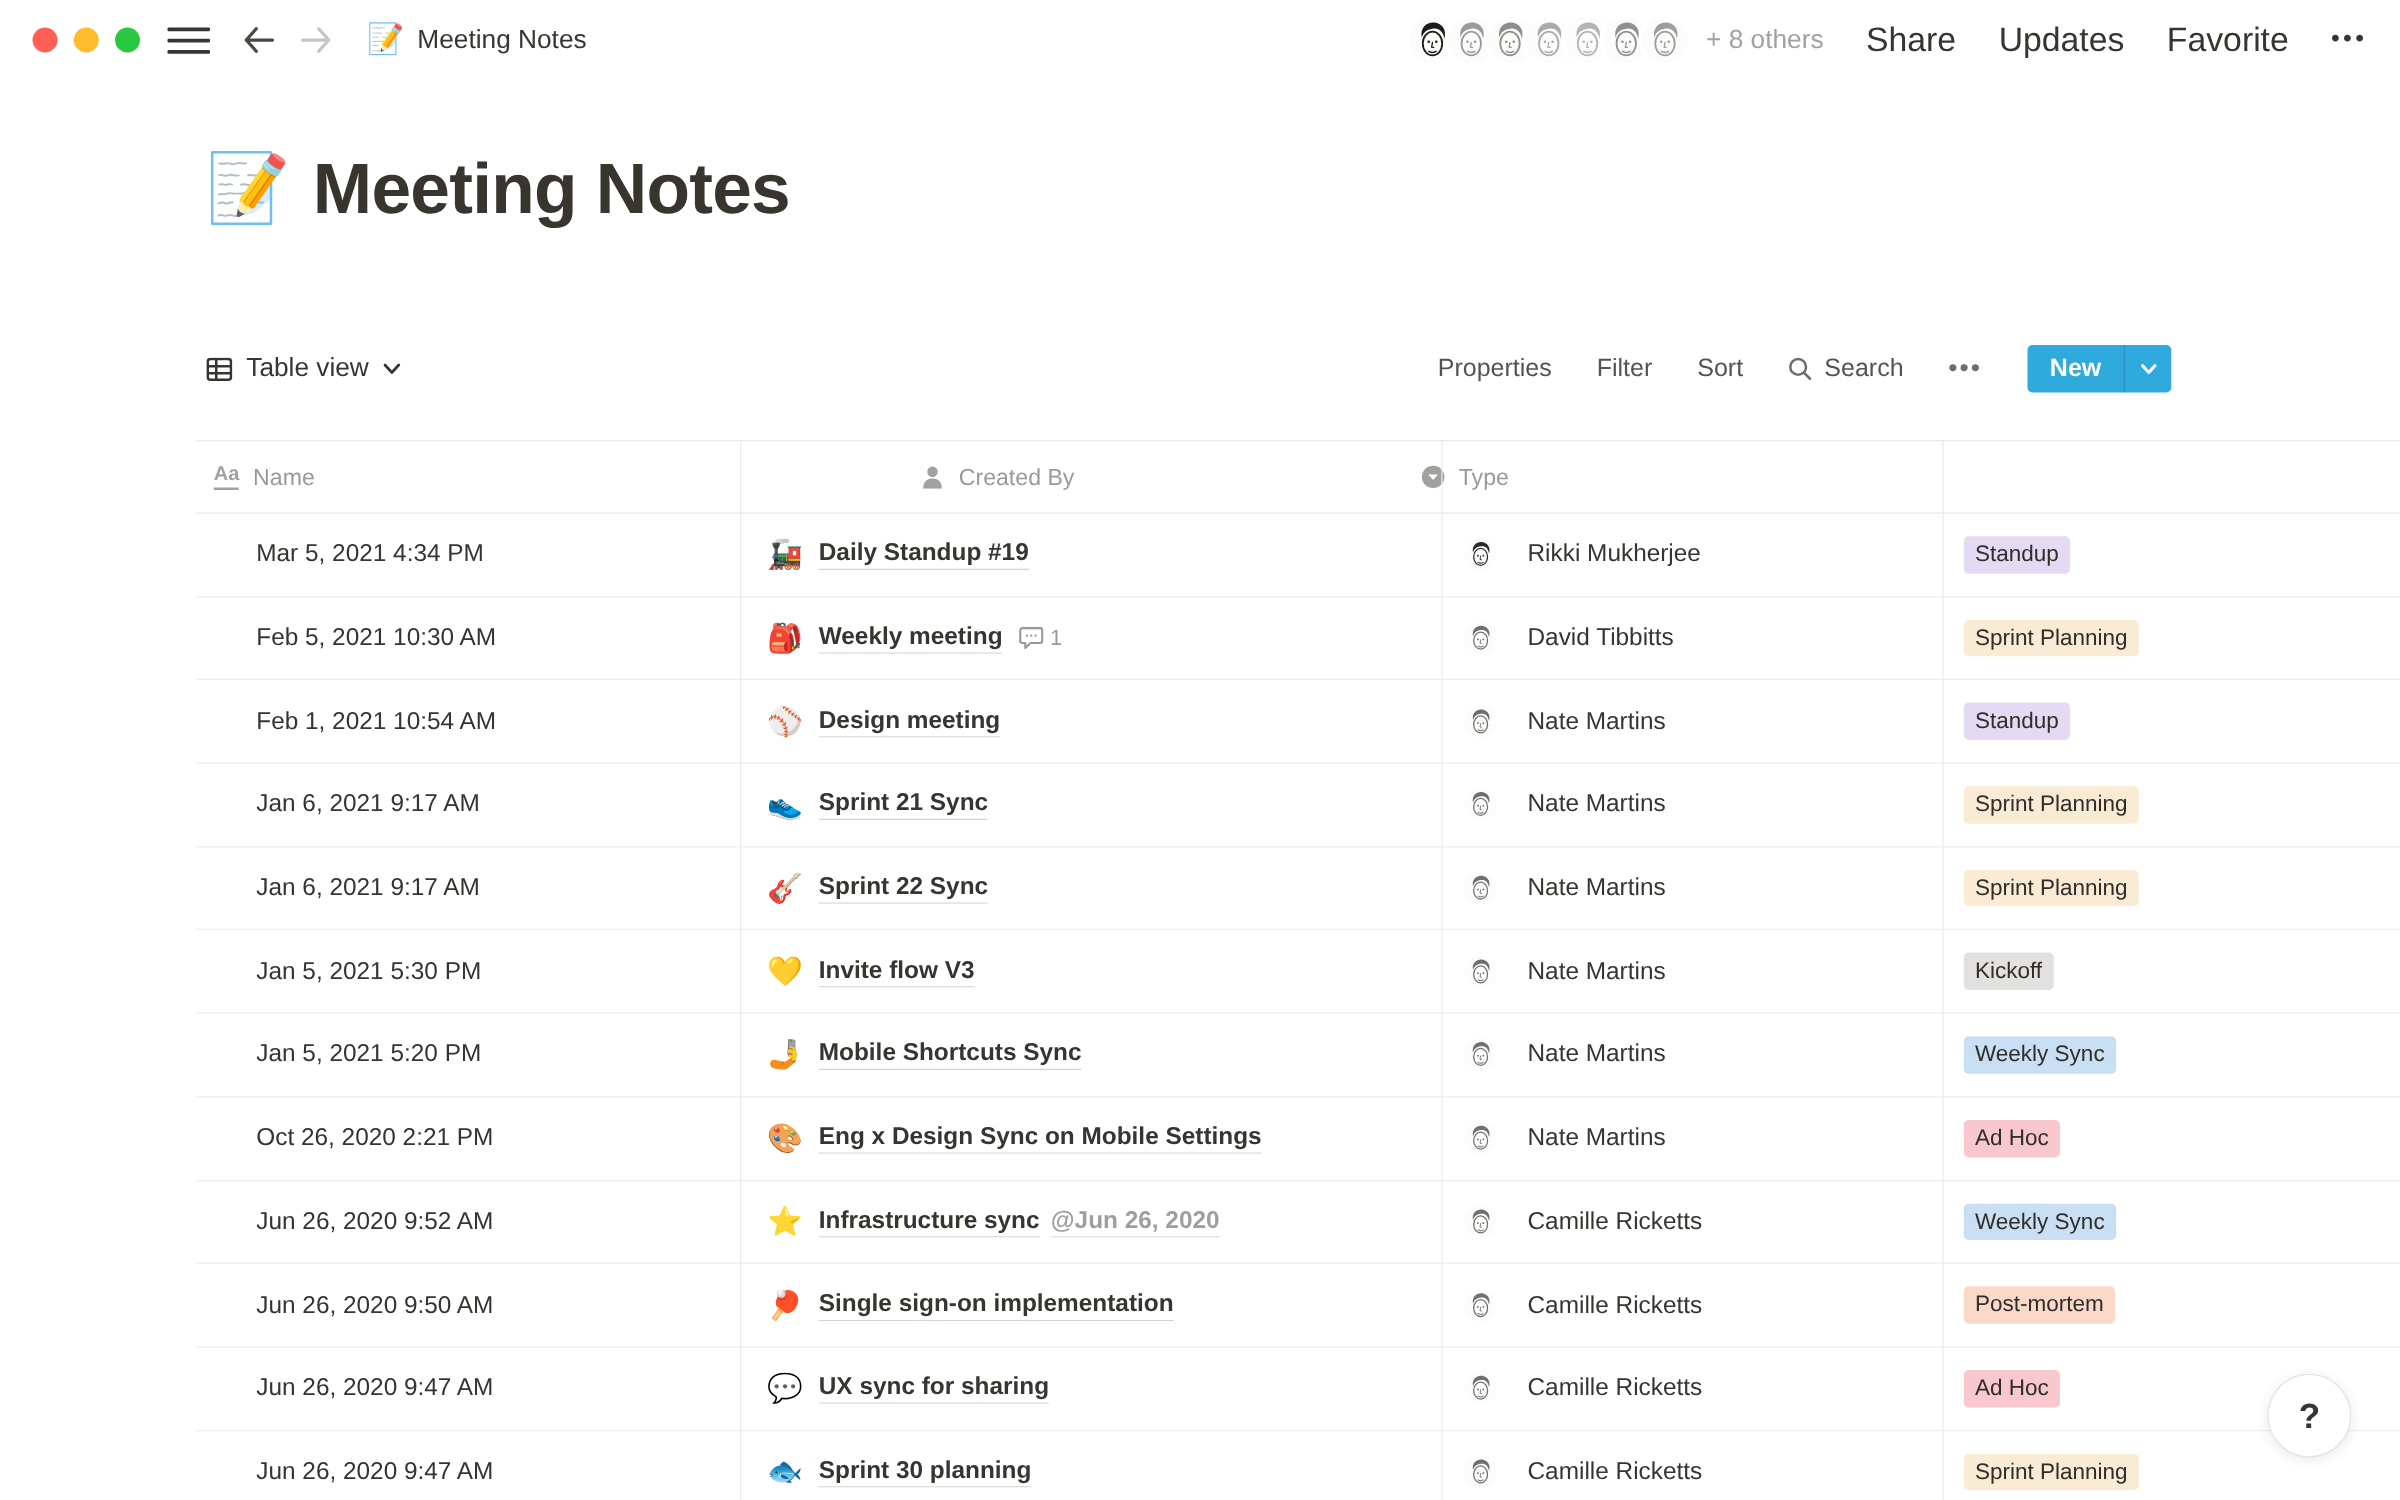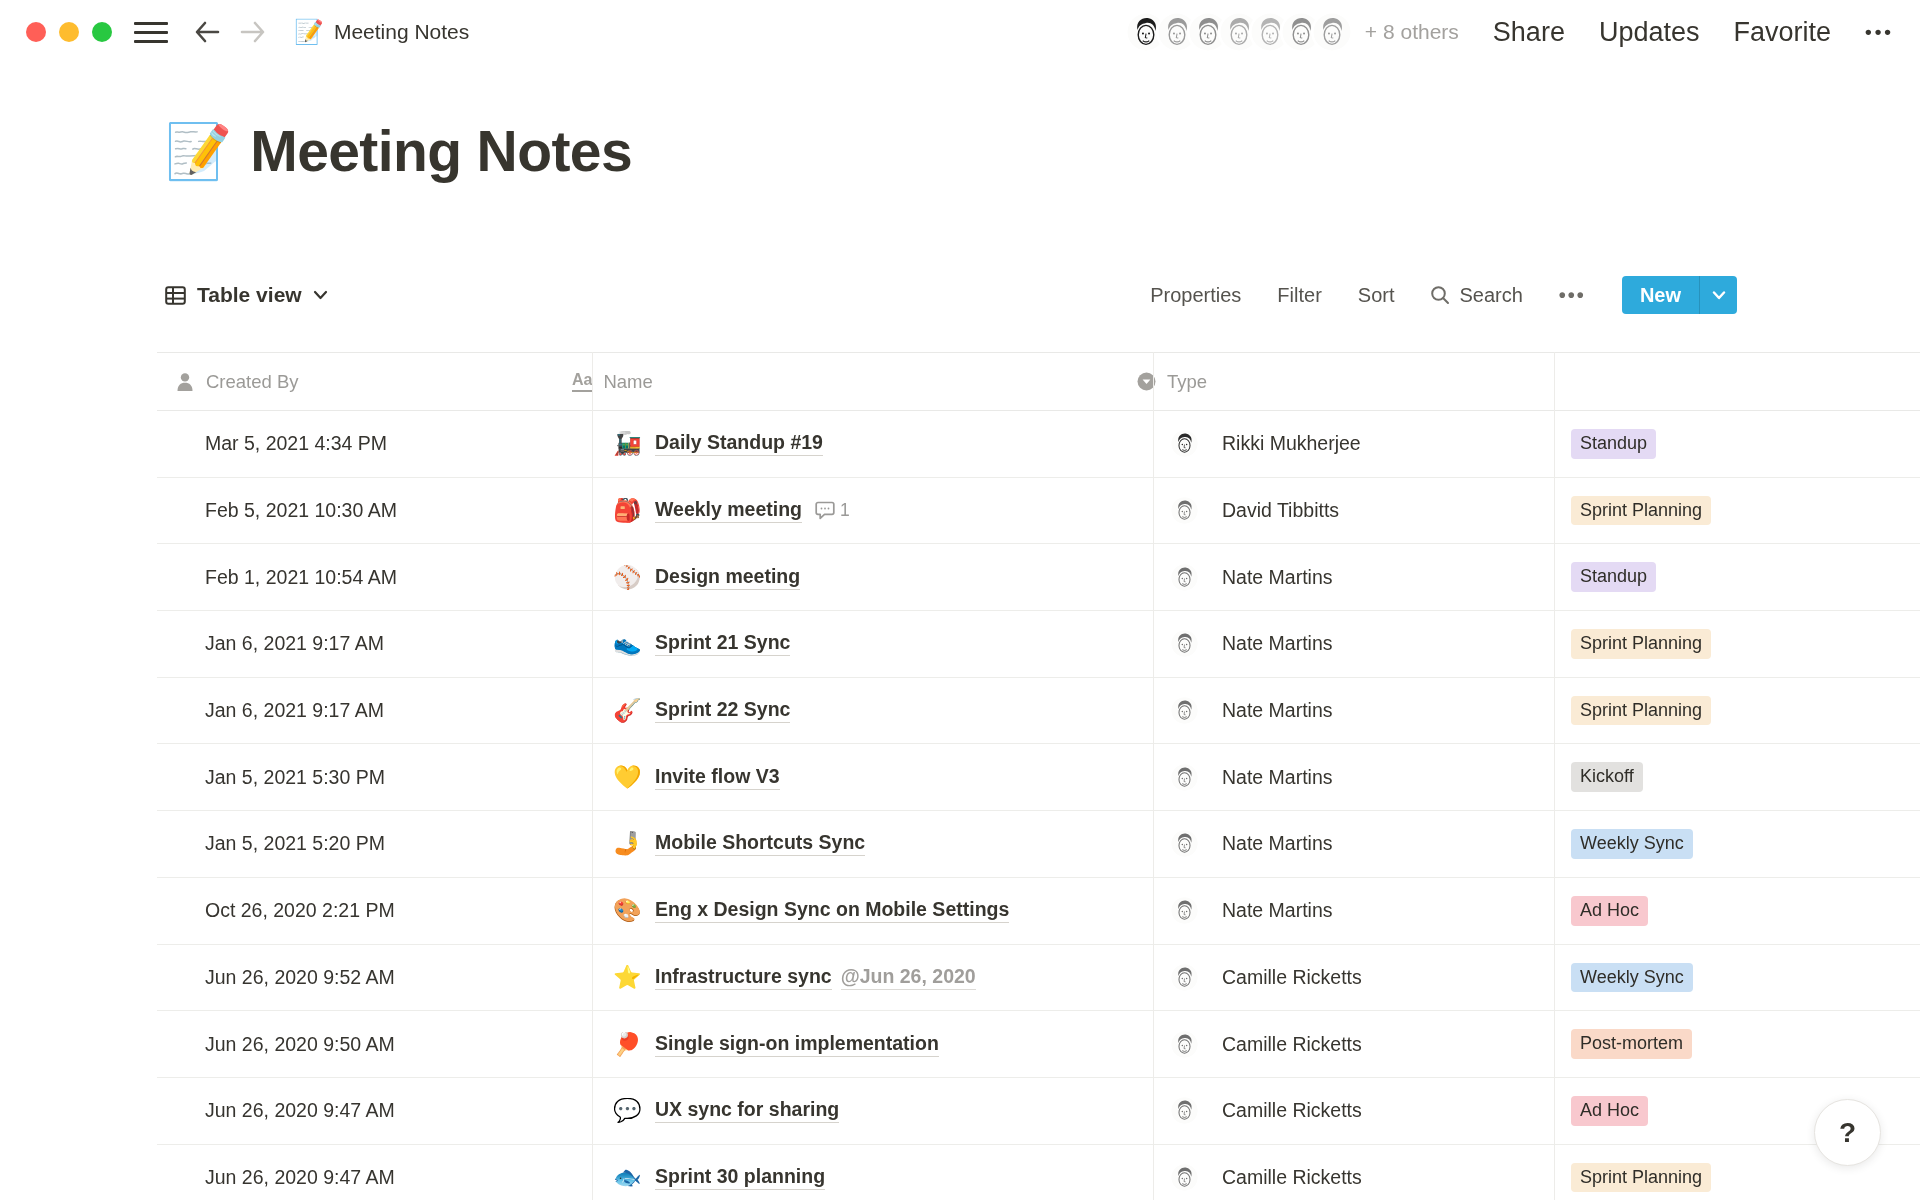--- a/index.html
+++ b/index.html
@@ -28,21 +28,21 @@
   .tbbtn.dots { letter-spacing:3px; font-weight:700; font-size:19px; }
 
   
   .pagehead { position:absolute; left:165px; top:118px; display:flex; align-items:center; gap:18px; }
   .pagehead .picon { font-size:54px; line-height:1; }
   .pagehead h1 { font-size:57px; font-weight:700; letter-spacing:-0.6px; color:#37352E; }
 
   
   .toolbar { position:absolute; left:165px; right:183px; top:272px; height:46px;
     display:flex; align-items:center; }
-  .viewbtn { display:flex; align-items:center; gap:11px; font-size:21px; font-weight:700; cursor:pointer; }
+  .viewbtn { display:flex; align-items:center; gap:11px; font-size:21px; font-weight:400; cursor:pointer; }
   .tools { margin-left:auto; display:flex; align-items:center; gap:36px; }
   .toolbtn { font-size:20px; color:#55534E; background:none; border:none; font-family:inherit;
     cursor:pointer; display:flex; align-items:center; gap:9px; white-space:nowrap; }
   .toolbtn.dots2 { letter-spacing:2px; font-weight:700; color:#6F6D68; }
   .btn-new { display:flex; align-items:stretch; height:38px; border-radius:4px; overflow:hidden;
     border:none; cursor:pointer; padding:0; font-family:inherit; }
   .btn-new .nmain { color:#fff; font-size:20px; font-weight:700; padding:0 18px;
     display:flex; align-items:center; }
   .btn-new .nsep { width:1px; background:rgba(0,0,0,0.14); }
   .btn-new .ncar { width:37px; display:flex; align-items:center; justify-content:center; }
@@ -227,32 +227,32 @@
     </button>
   </div>
 </div>
 
 <div class="table">
   <div class="vline" style="left:435px;"></div>
   <div class="vline" style="left:996px;"></div>
   <div class="vline" style="left:1397px;"></div>
 
   <div class="thead">
+    <div class="th c2">
+      <span class="aa-glyph">Aa</span>
+      <span>Name</span>
+    </div>
     <div class="th c3">
       <span class="hic">
         <svg width="18" height="19" viewBox="0 0 18 19">
             <circle cx="9" cy="5.4" r="4.2" fill="#A3A19D"></circle>
             <path d="M1.5 19 C1.5 13.4 4.6 10.8 9 10.8 C13.4 10.8 16.5 13.4 16.5 19 Z" fill="#A3A19D"></path>
           </svg>
       </span>
       <span>Created By</span>
-    </div>
-    <div class="th c2">
-      <span class="aa-glyph">Aa</span>
-      <span>Name</span>
     </div>
     <div class="th c4">
       <span class="hic">
         <svg width="19" height="19" viewBox="0 0 19 19">
             <circle cx="9.5" cy="9.5" r="9" fill="#A3A19D"></circle>
             <path d="M5.6 7.5 L9.5 12 L13.4 7.5 Z" fill="#fff"></path>
           </svg>
       </span>
       <span>Type</span>
     </div>

